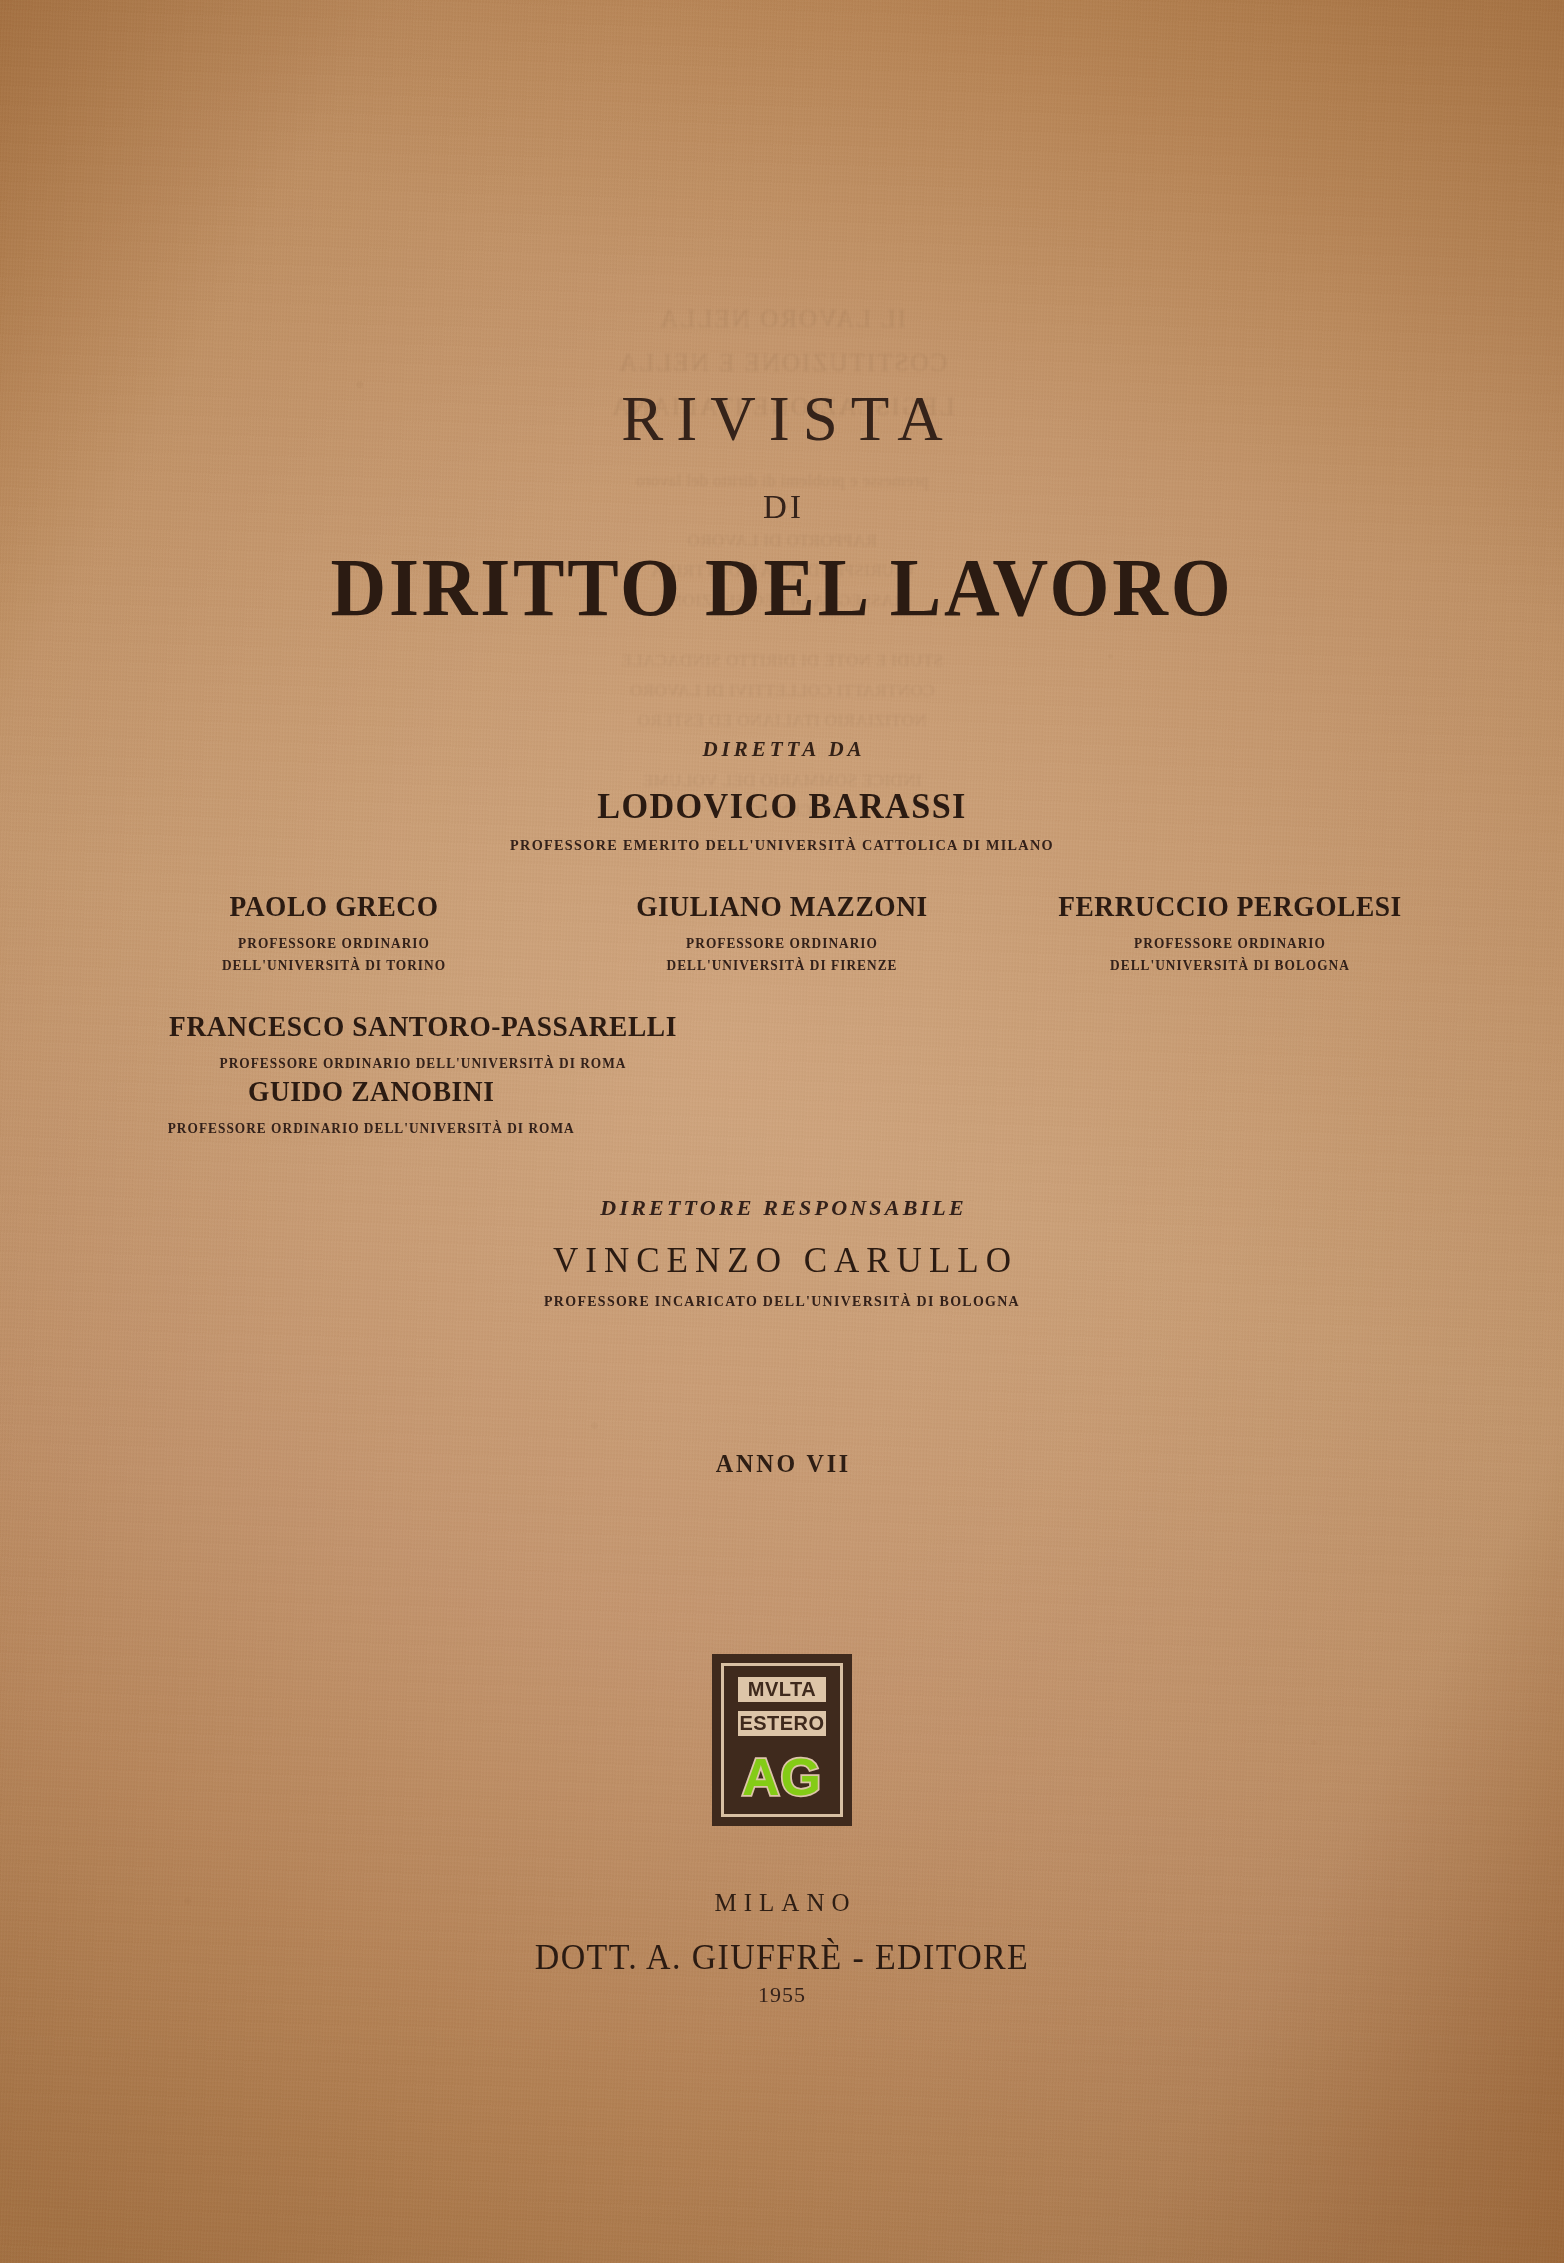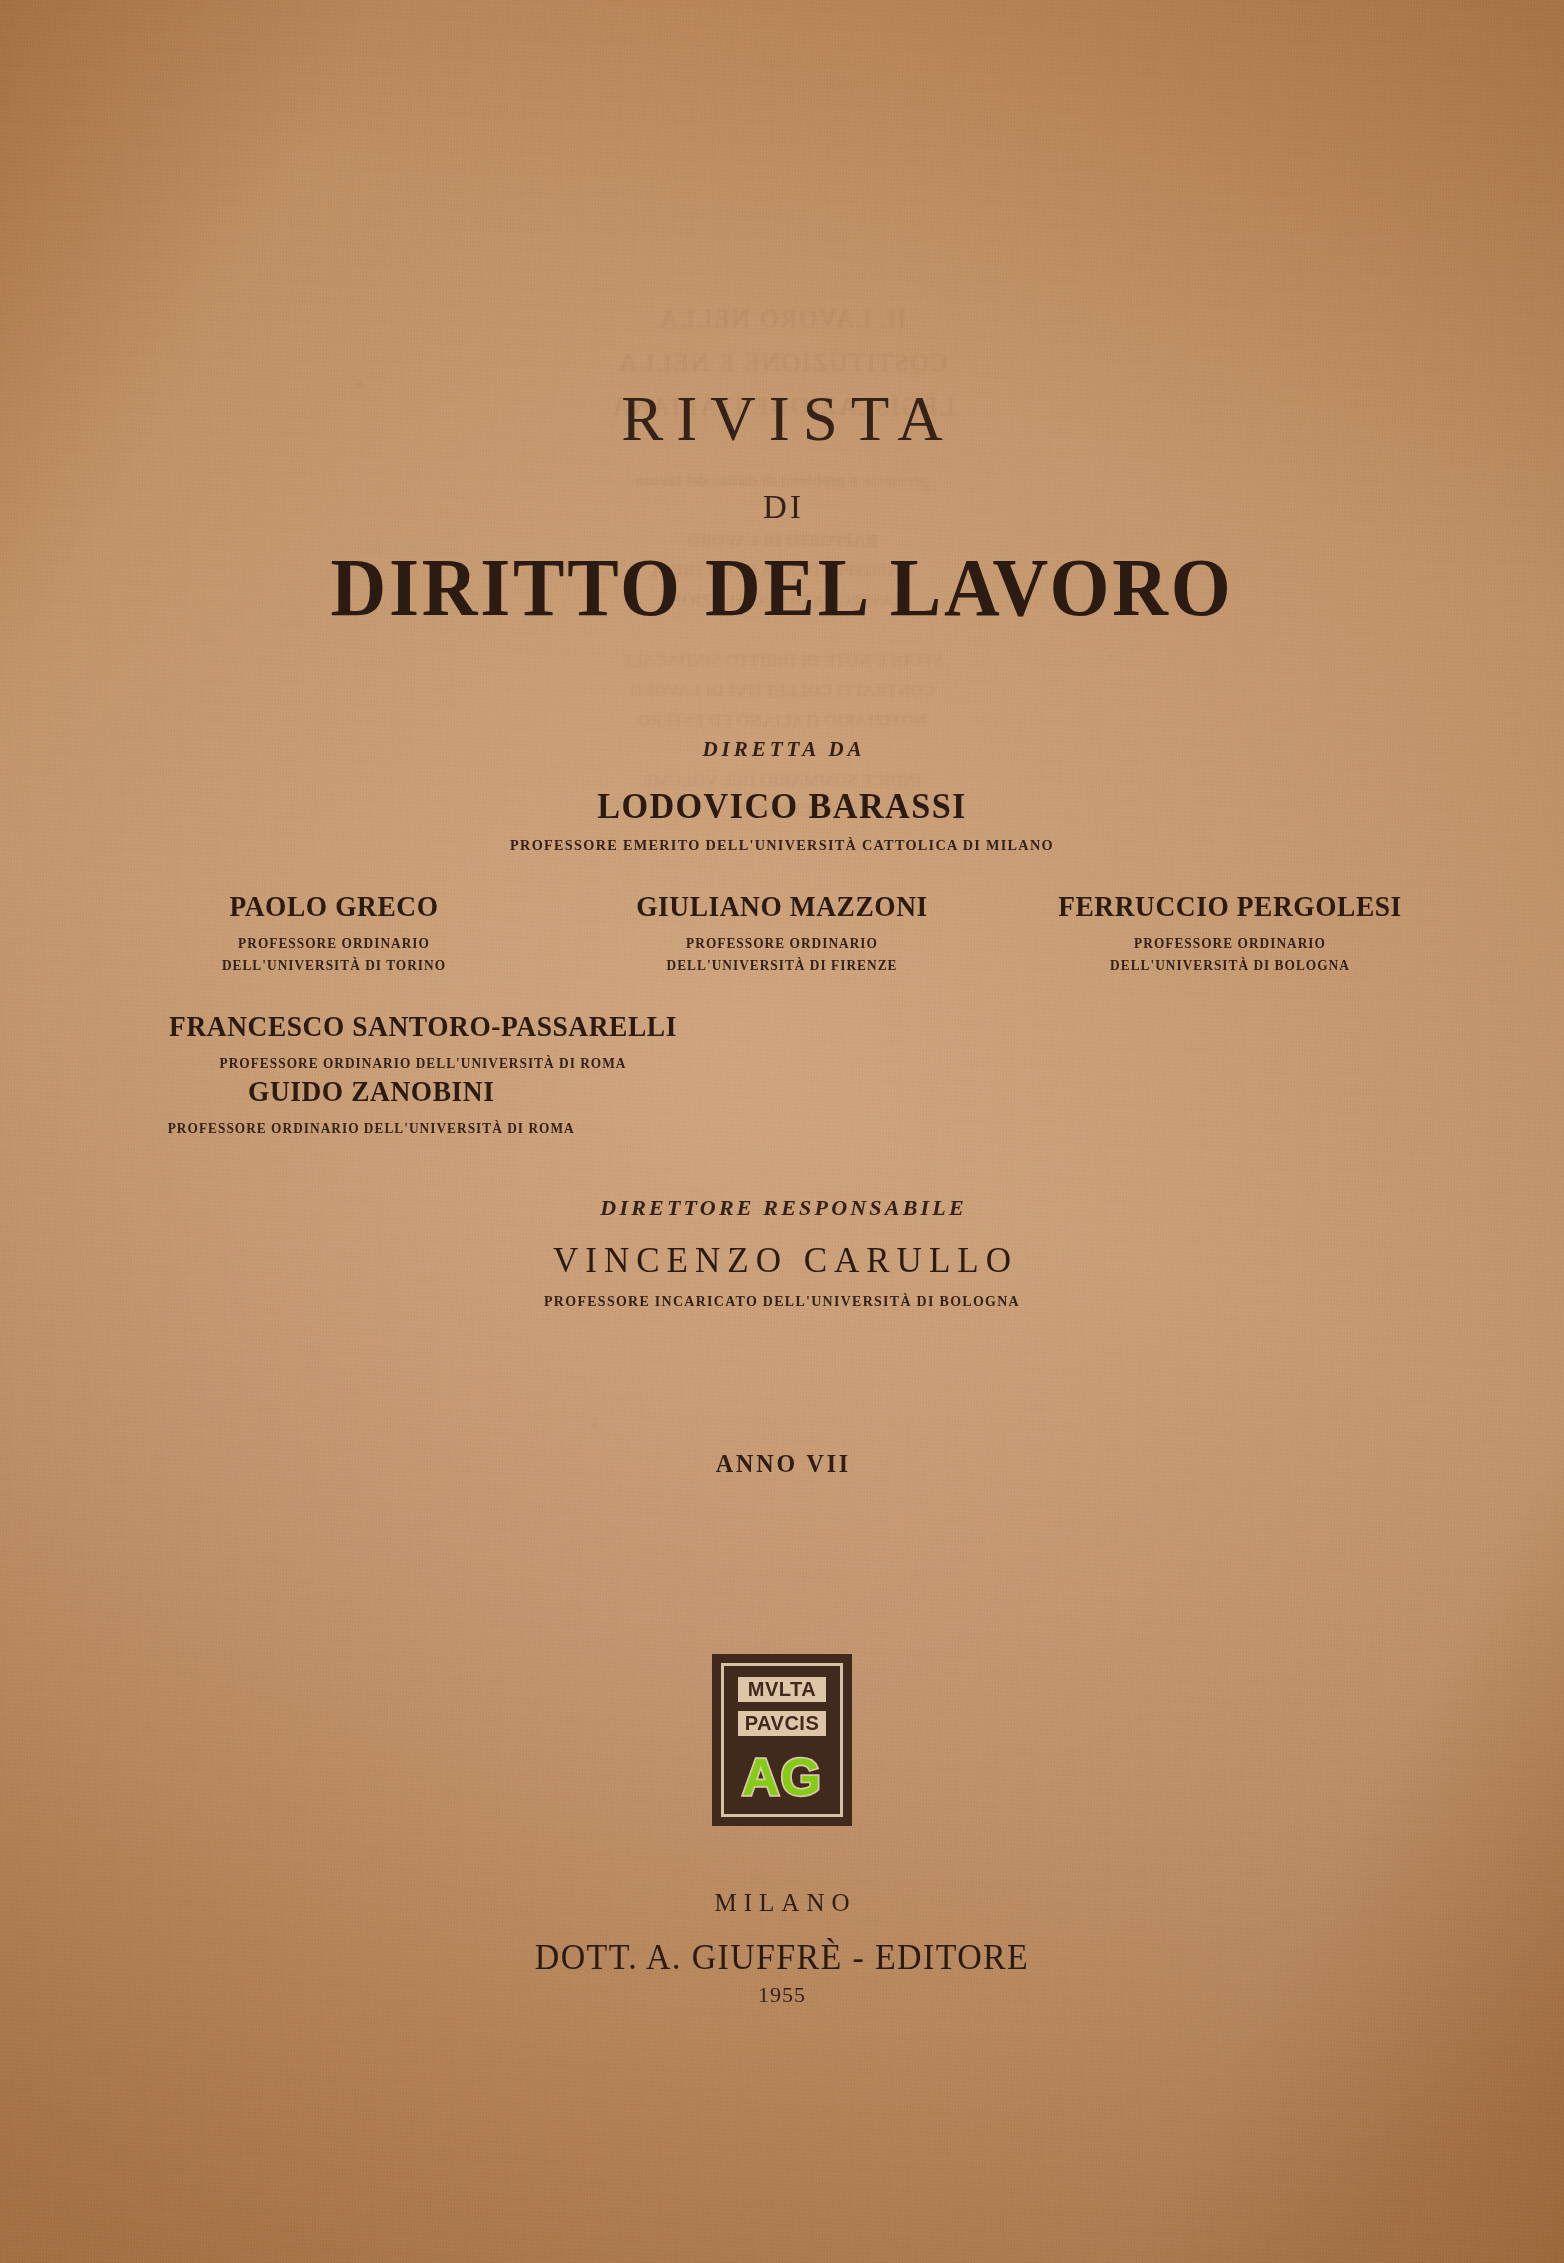--- a/index.html
+++ b/index.html
@@ -357,21 +357,21 @@
     <div class="t-dirresp">DIRETTORE RESPONSABILE</div>
     <div class="t-dirname">VINCENZO CARULLO</div>
     <div class="t-dirsub">PROFESSORE INCARICATO DELL'UNIVERSITÀ DI BOLOGNA</div>
 
     <div class="t-anno">ANNO VII</div>
 
     <div class="logo-wrap">
       <div class="logo">
         <div class="logo-inner">
           <div class="logo-band">MVLTA</div>
-          <div class="logo-band">PAVCIS</div>
+          <div class="logo-band">ESTERO</div>
           <div class="logo-ag">AG</div>
         </div>
       </div>
     </div>
 
     <div class="t-city">MILANO</div>
     <div class="t-publisher">DOTT. A. GIUFFRÈ - EDITORE</div>
     <div class="t-year">1955</div>
 
   </div>

